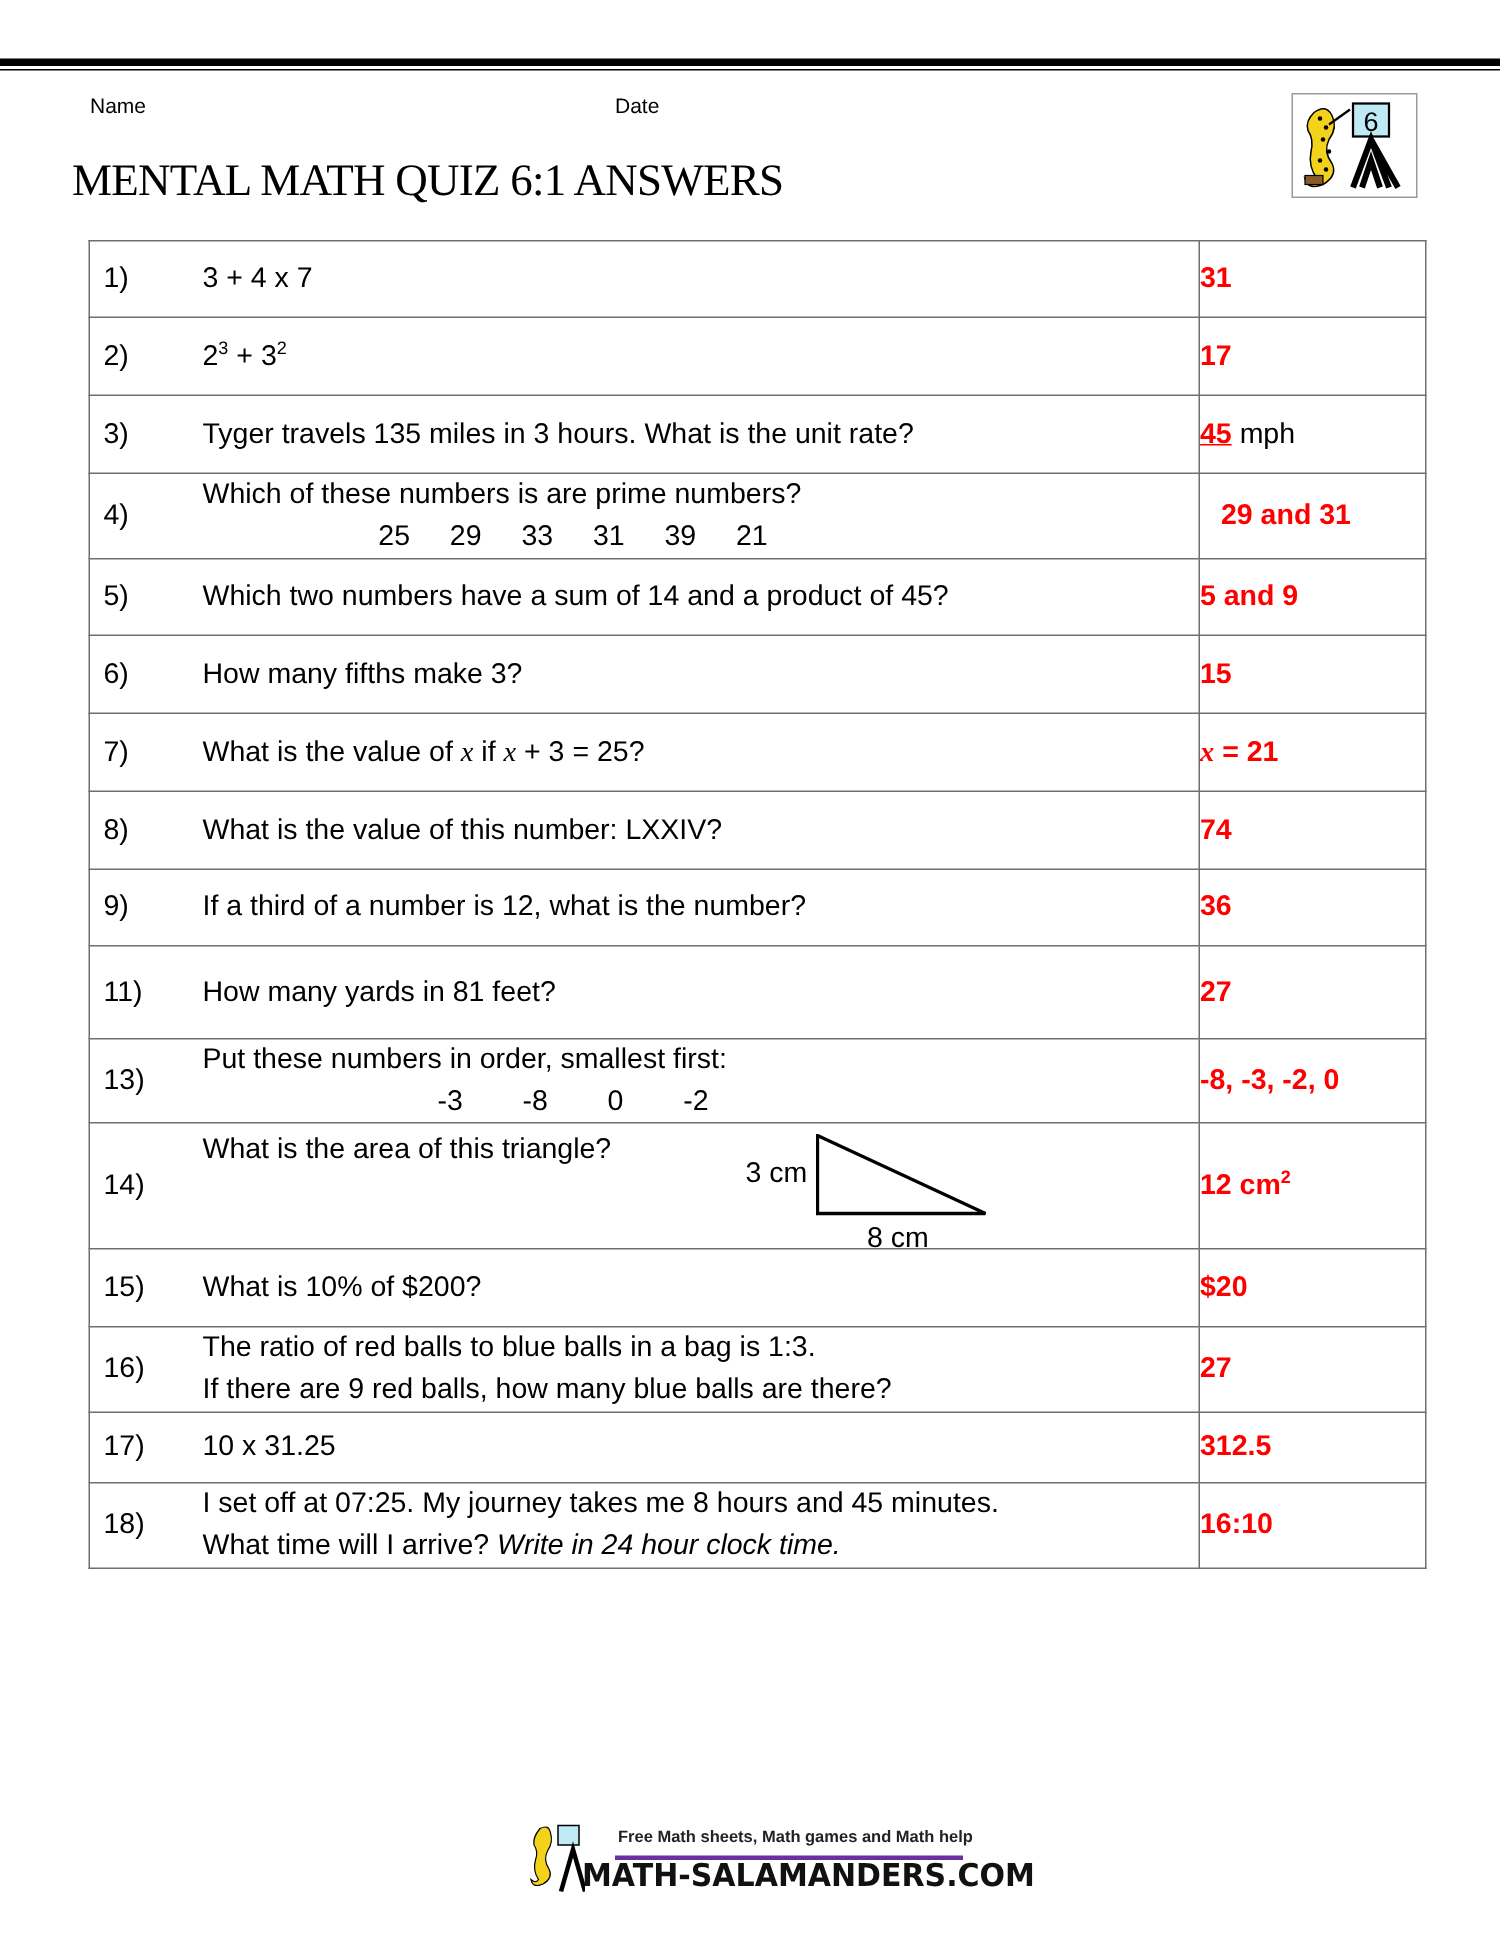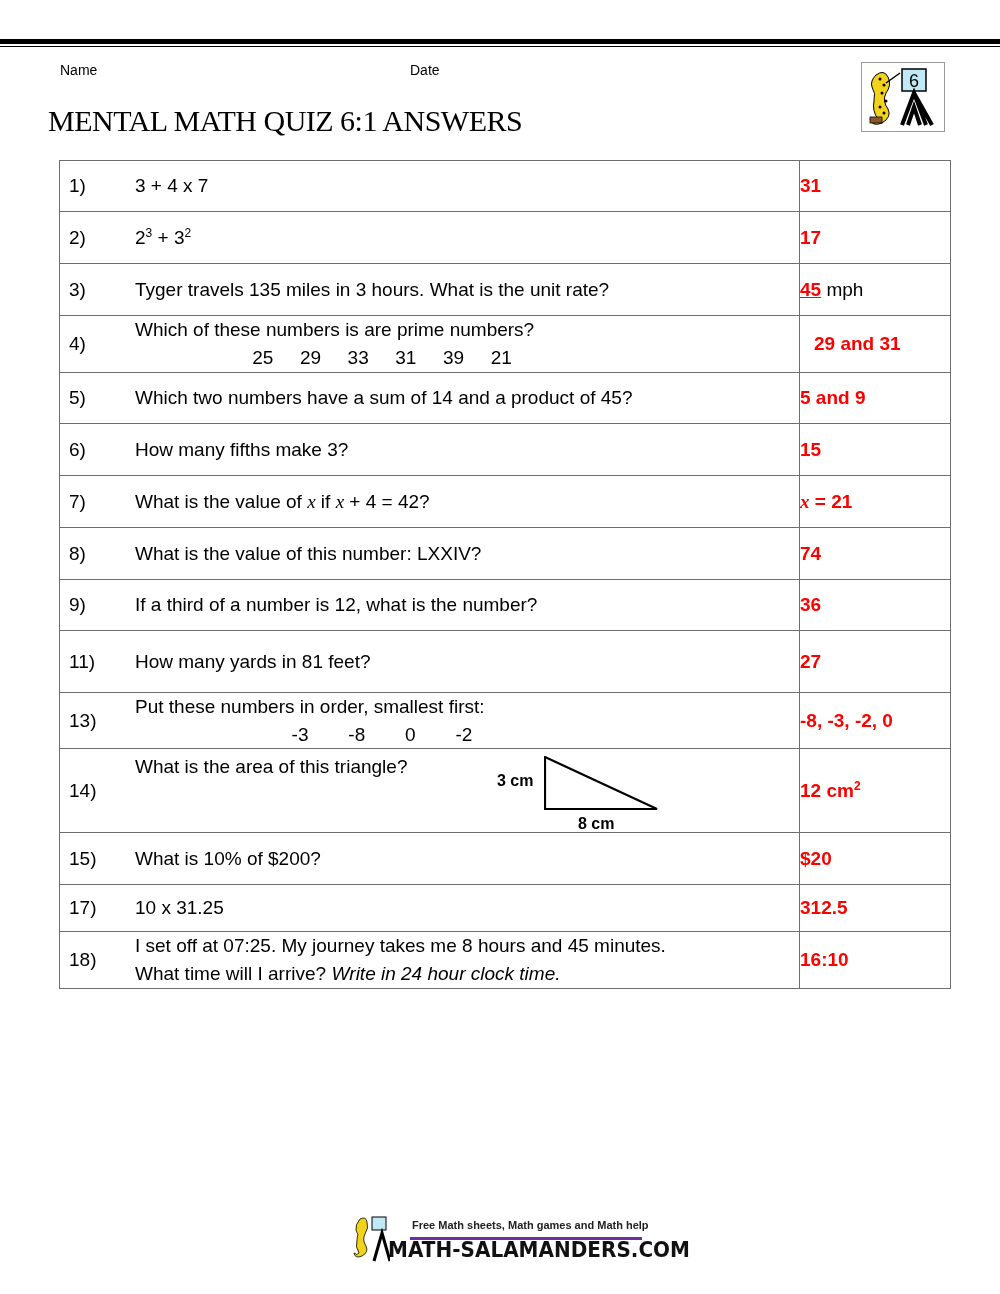--- a/index.html
+++ b/index.html
@@ -31,21 +31,21 @@
   td.acell { width: 150px; text-align: left; color: #f00; font-weight: bold; font-size: 19px; }
   .qnum { position: absolute; left: 9px; top: 50%; transform: translateY(-50%); }
   .qtext { position: absolute; left: 75px; right: 10px; top: 50%; transform: translateY(-50%); line-height: 28px; }
   .qtext .line { display: block; white-space: nowrap; }
   .qtext .line.center { text-align: center; padding-right: 160px; word-spacing: 8px; }
   .var-x { font-family: "Liberation Serif", "DejaVu Serif", serif; font-style: italic; }
   .ans-under { text-decoration: underline; }
   .ans-unit { color: #000; font-weight: normal; }
   sup { font-size: 12px; line-height: 0; vertical-align: super; }
   .tri-wrap { position: absolute; left: 0; top: 0; width: 100%; height: 100%; }
-  .tri-label { position: absolute; font-size: 16px; font-weight: bold; }
+  .tri-label { position: absolute; font-size: 19px; }
   .footer-logo { position: absolute; left: 350px; top: 1215px; width: 300px; height: 50px; }
   .footer-tag { position: absolute; left: 62px; top: 4px; font-size: 11px; font-weight: bold; color: #222; white-space: nowrap; }
   .footer-bar { position: absolute; left: 60px; top: 22px; width: 232px; height: 3px; background: #6b2fa3; }
   .footer-site { position: absolute; left: 38px; top: 23px; font-size: 20px; font-weight: bold; letter-spacing: 0px; color: #111; font-family: "DejaVu Sans", sans-serif; transform: scaleY(1.05); white-space: nowrap; }
 </style>
 </head>
 <body>
 
 <div class="top-rule-thick"></div>
 <div class="top-rule-thin"></div>
@@ -125,21 +125,21 @@
       <span class="qtext">
             <span class="line">How many fifths make 3?</span>
           </span>
         </td>
     <td class="acell">15</td>
   </tr>
   <tr style="height:52px">
     <td class="qcell">
           <span class="qnum">7)</span>
       <span class="qtext">
-            <span class="line" style="white-space:pre"><span>What is the value of </span><span class="var-x">x</span><span> if </span><span class="var-x">x</span><span> + 4 = 42?</span></span>
+            <span class="line" style="white-space:pre"><span>What is the value of </span><span class="var-x">x</span><span> if </span><span class="var-x">x</span><span> + 3 = 25?</span></span>
           </span>
         </td>
     <td class="acell"><span class="var-x">x</span><span style="white-space:pre"> = 21</span></td>
   </tr>
   <tr style="height:52px">
     <td class="qcell">
           <span class="qnum">8)</span>
       <span class="qtext">
             <span class="line">What is the value of this number: LXXIV?</span>
           </span>
@@ -191,20 +191,30 @@
     <td class="acell"><span>12 cm</span><sup>2</sup></td>
   </tr>
   <tr style="height:52px">
     <td class="qcell">
           <span class="qnum">15)</span>
       <span class="qtext">
             <span class="line">What is 10% of $200?</span>
           </span>
         </td>
     <td class="acell">$20</td>
+  </tr>
+  <tr style="height:57px">
+    <td class="qcell">
+          <span class="qnum">16)</span>
+      <span class="qtext">
+            <span class="line">The ratio of red balls to blue balls in a bag is 1:3.</span>
+            <span class="line">If there are 9 red balls, how many blue balls are there?</span>
+          </span>
+        </td>
+    <td class="acell">27</td>
   </tr>
   <tr style="height:47px">
     <td class="qcell">
           <span class="qnum">17)</span>
       <span class="qtext">
             <span class="line">10 x 31.25</span>
           </span>
         </td>
     <td class="acell">312.5</td>
   </tr>

